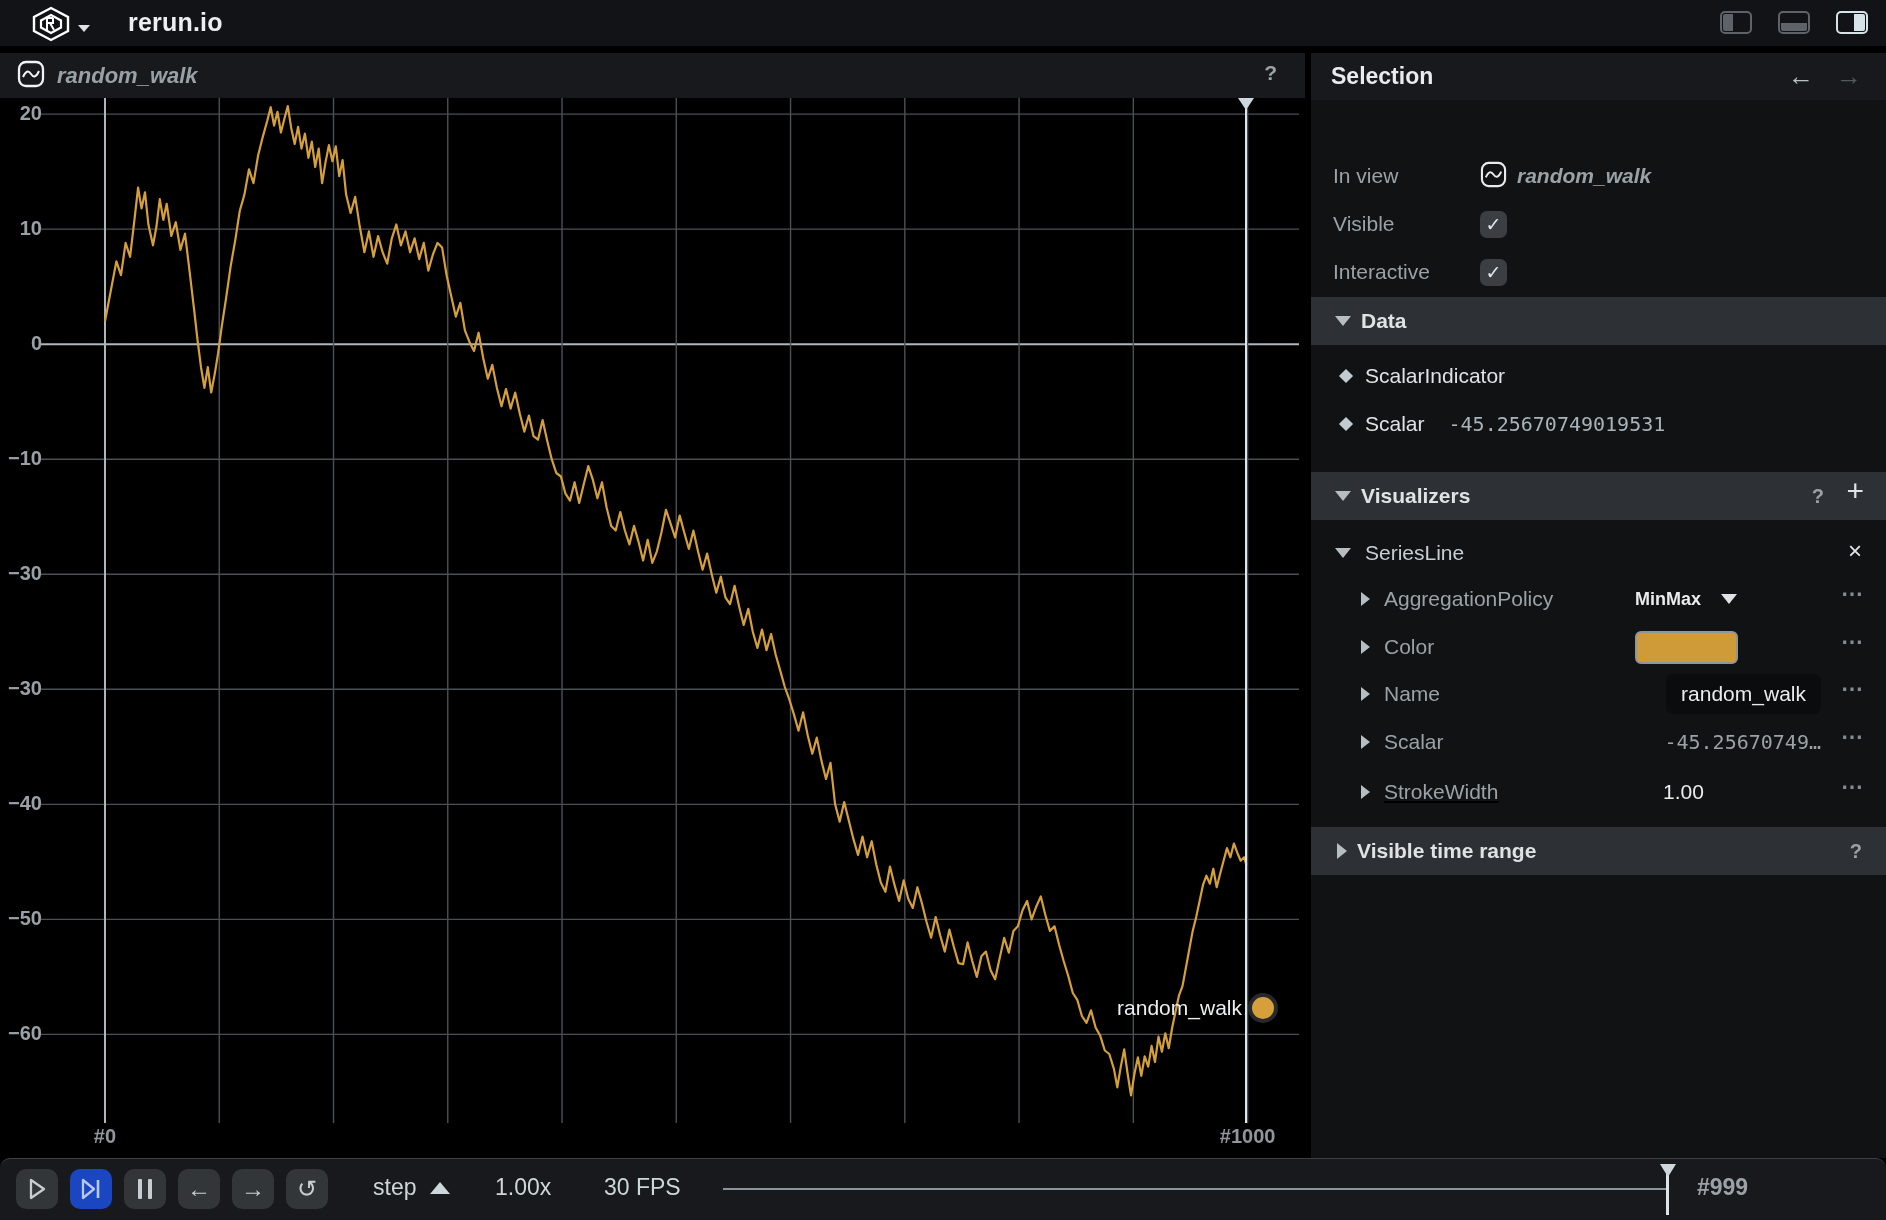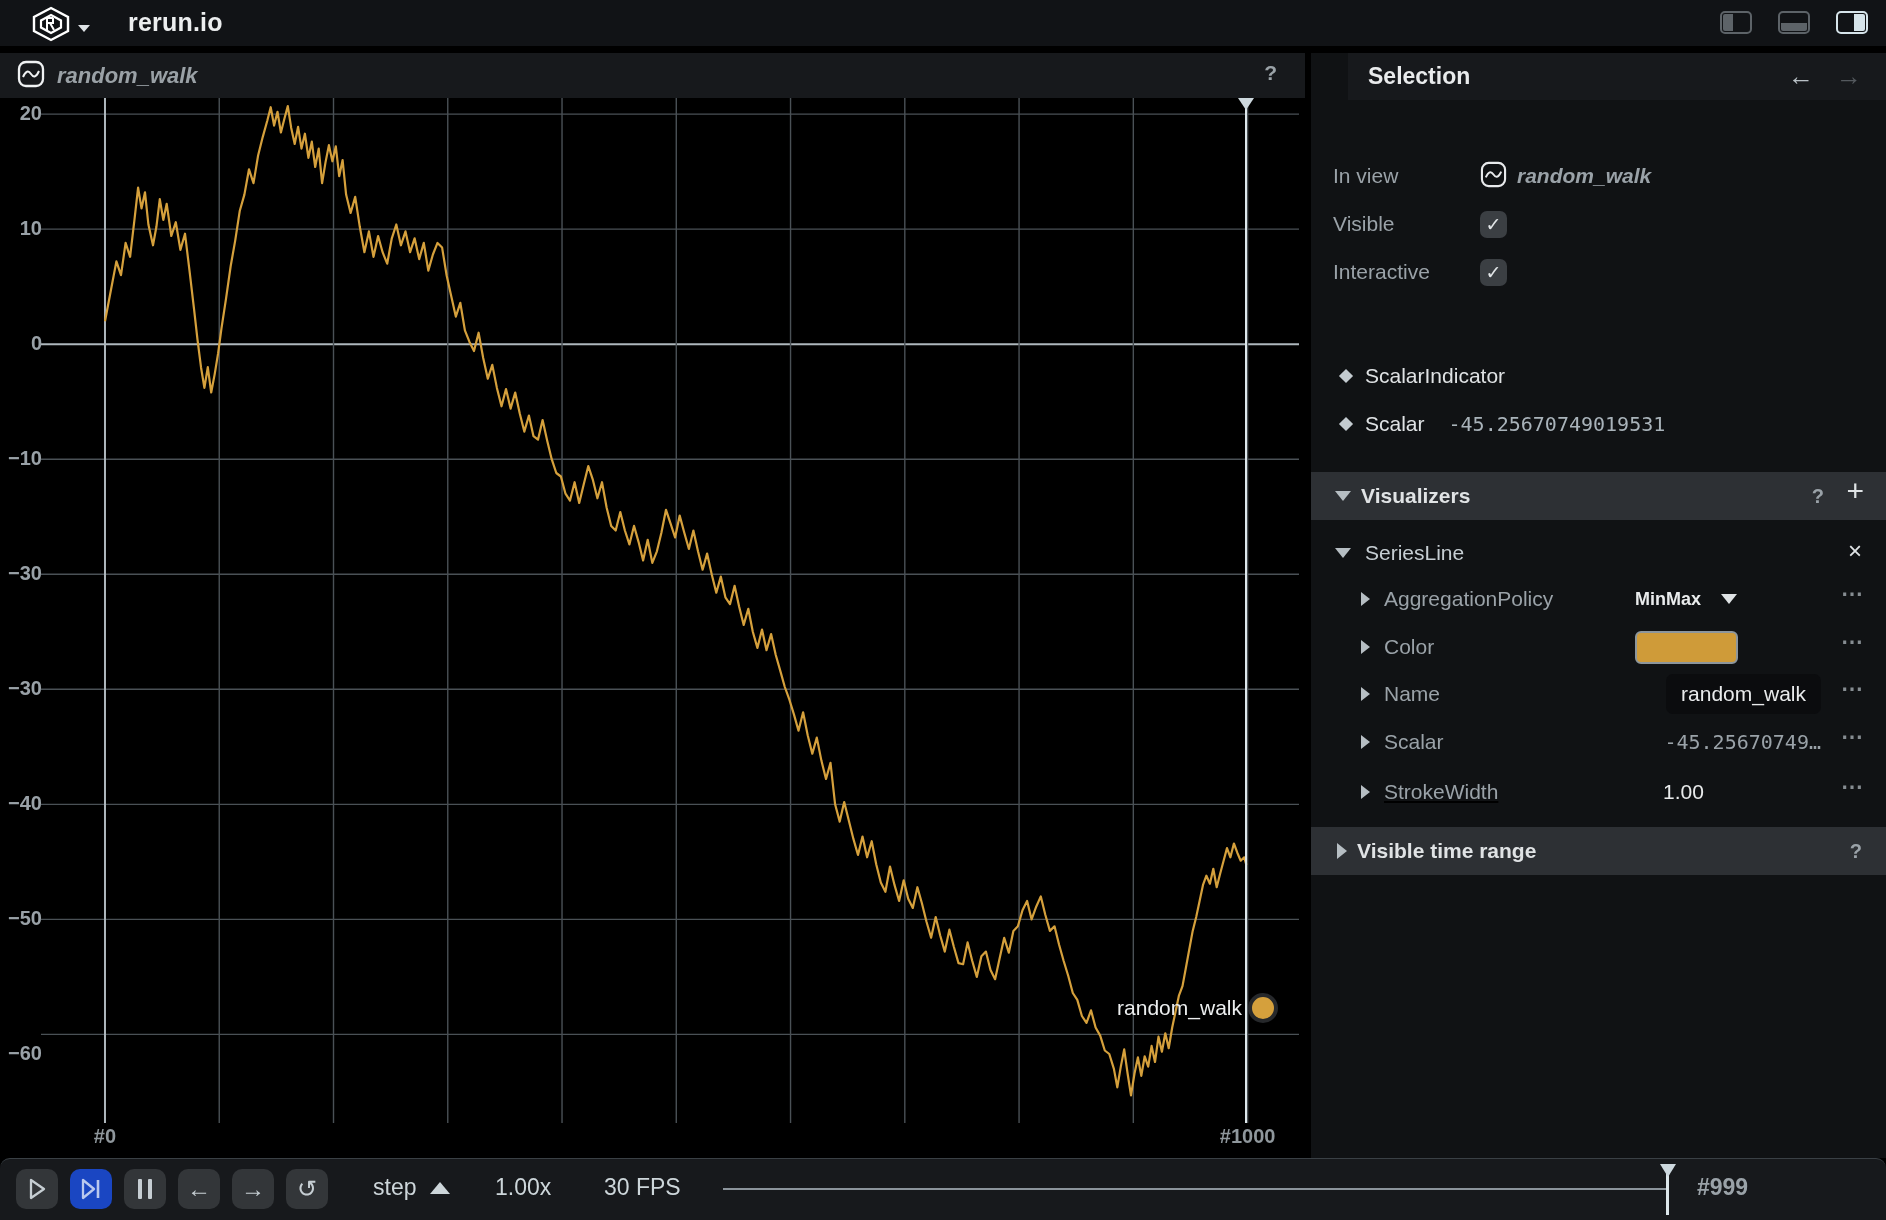--- a/index.html
+++ b/index.html
@@ -32,21 +32,21 @@
   #x-strip{position:absolute;left:0;top:1070px;width:1299px;height:32px;}
   .xtick{position:absolute;width:100px;text-align:center;color:#8f979c;font-size:20px;font-weight:600;top:2px;}
   #plot-cursor{position:absolute;top:0;bottom:0;width:2px;background:#dde7eb;}
   #plot-cursor-tri{position:absolute;top:0;width:0;height:0;border-left:8px solid transparent;border-right:8px solid transparent;border-top:12px solid #cdd8de;}
   #plot-legend{position:absolute;right:21px;bottom:100px;display:flex;align-items:center;gap:6px;}
   #plot-legend .legend-label{color:#eceeef;font-size:21px;}
   #plot-legend .legend-dot{width:22px;height:22px;border-radius:50%;border:4px solid #26282b;}
 
   
   #sel-panel{position:absolute;left:1311px;top:53px;width:575px;height:1105px;background:#101214;}
-  #sel-header{position:absolute;left:0;top:0;right:0;height:47px;background:#17191c;display:flex;align-items:center;margin-left:37px;}
+  #sel-header{position:absolute;left:0;top:0;right:0;height:47px;background:#17191c;display:flex;align-items:center;}
   #sel-title{margin-left:20px;color:#e9ebec;font-size:23px;font-weight:bold;}
   #sel-arrows{position:absolute;right:24px;top:0;height:47px;display:flex;align-items:center;gap:22px;font-size:26px;}
   #sel-back{color:#b9c1c6;} #sel-forward{color:#54595e;}
   #sel-entity-row{position:absolute;left:0;top:50px;right:0;height:48px;display:flex;align-items:center;}
   .srow{position:absolute;left:0;right:0;height:48px;display:flex;align-items:center;}
   .srow .lbl{color:#9aa2a8;font-size:21px;margin-left:22px;}
   .srow .val-col{position:absolute;left:169px;display:flex;align-items:center;gap:10px;}
   .band{position:absolute;left:0;right:0;height:48px;background:#2d3034;display:flex;align-items:center;}
   .band .btxt{color:#e0e3e5;font-size:21px;font-weight:600;margin-left:10px;}
   .caret-down{width:0;height:0;border-left:8px solid transparent;border-right:8px solid transparent;border-top:10px solid #b6bec3;margin-left:24px;}
@@ -157,21 +157,21 @@
       </svg>
     <div id="y-axis-labels">
         <div class="ytick" style="top: 4.1055px;">20</div>
         <div class="ytick" style="top: 119.145px;">10</div>
         <div class="ytick" style="top: 234.184px;">0</div>
         <div class="ytick" style="top: 349.223px;">−10</div>
         <div class="ytick" style="top: 464.263px;">−30</div>
         <div class="ytick" style="top: 579.302px;">−30</div>
         <div class="ytick" style="top: 694.341px;">−40</div>
         <div class="ytick" style="top: 809.38px;">−50</div>
-        <div class="ytick" style="top: 924.42px; margin-top: 20px;">−60</div>
+        <div class="ytick" style="top: 924.42px;">−60</div>
       </div>
     <div id="plot-cursor" style="left: 1245.44px;"></div>
     <div id="plot-cursor-tri" style="left: 1238.44px;"></div>
     <div id="plot-legend">
       <span class="legend-label">random_walk</span>
       <span class="legend-dot" style="background: rgb(213, 160, 60);"></span>
     </div>
   </div>
   <div id="x-strip">
       <div class="xtick" style="left: 54.9855px;">#0</div>
@@ -209,20 +209,24 @@
       </span>
   </div>
 
   <div class="srow" style="top:195px;">
     <span class="lbl">Interactive</span>
     <span class="val-col">
         <span class="checkbox">✓</span>
       </span>
   </div>
 
+  <div class="band" style="top:244px;">
+    <span class="caret-down"></span>
+    <span class="btxt">Data</span>
+  </div>
 
   <div class="srow" style="top:299px;">
     <span class="diam"></span>
     <span class="ditem-lbl">ScalarIndicator</span>
   </div>
   <div class="srow" style="top:347px;">
     <span class="diam"></span>
     <span class="ditem-lbl">Scalar</span>
     <span class="dval mono">-45.25670749019531</span>
   </div>

